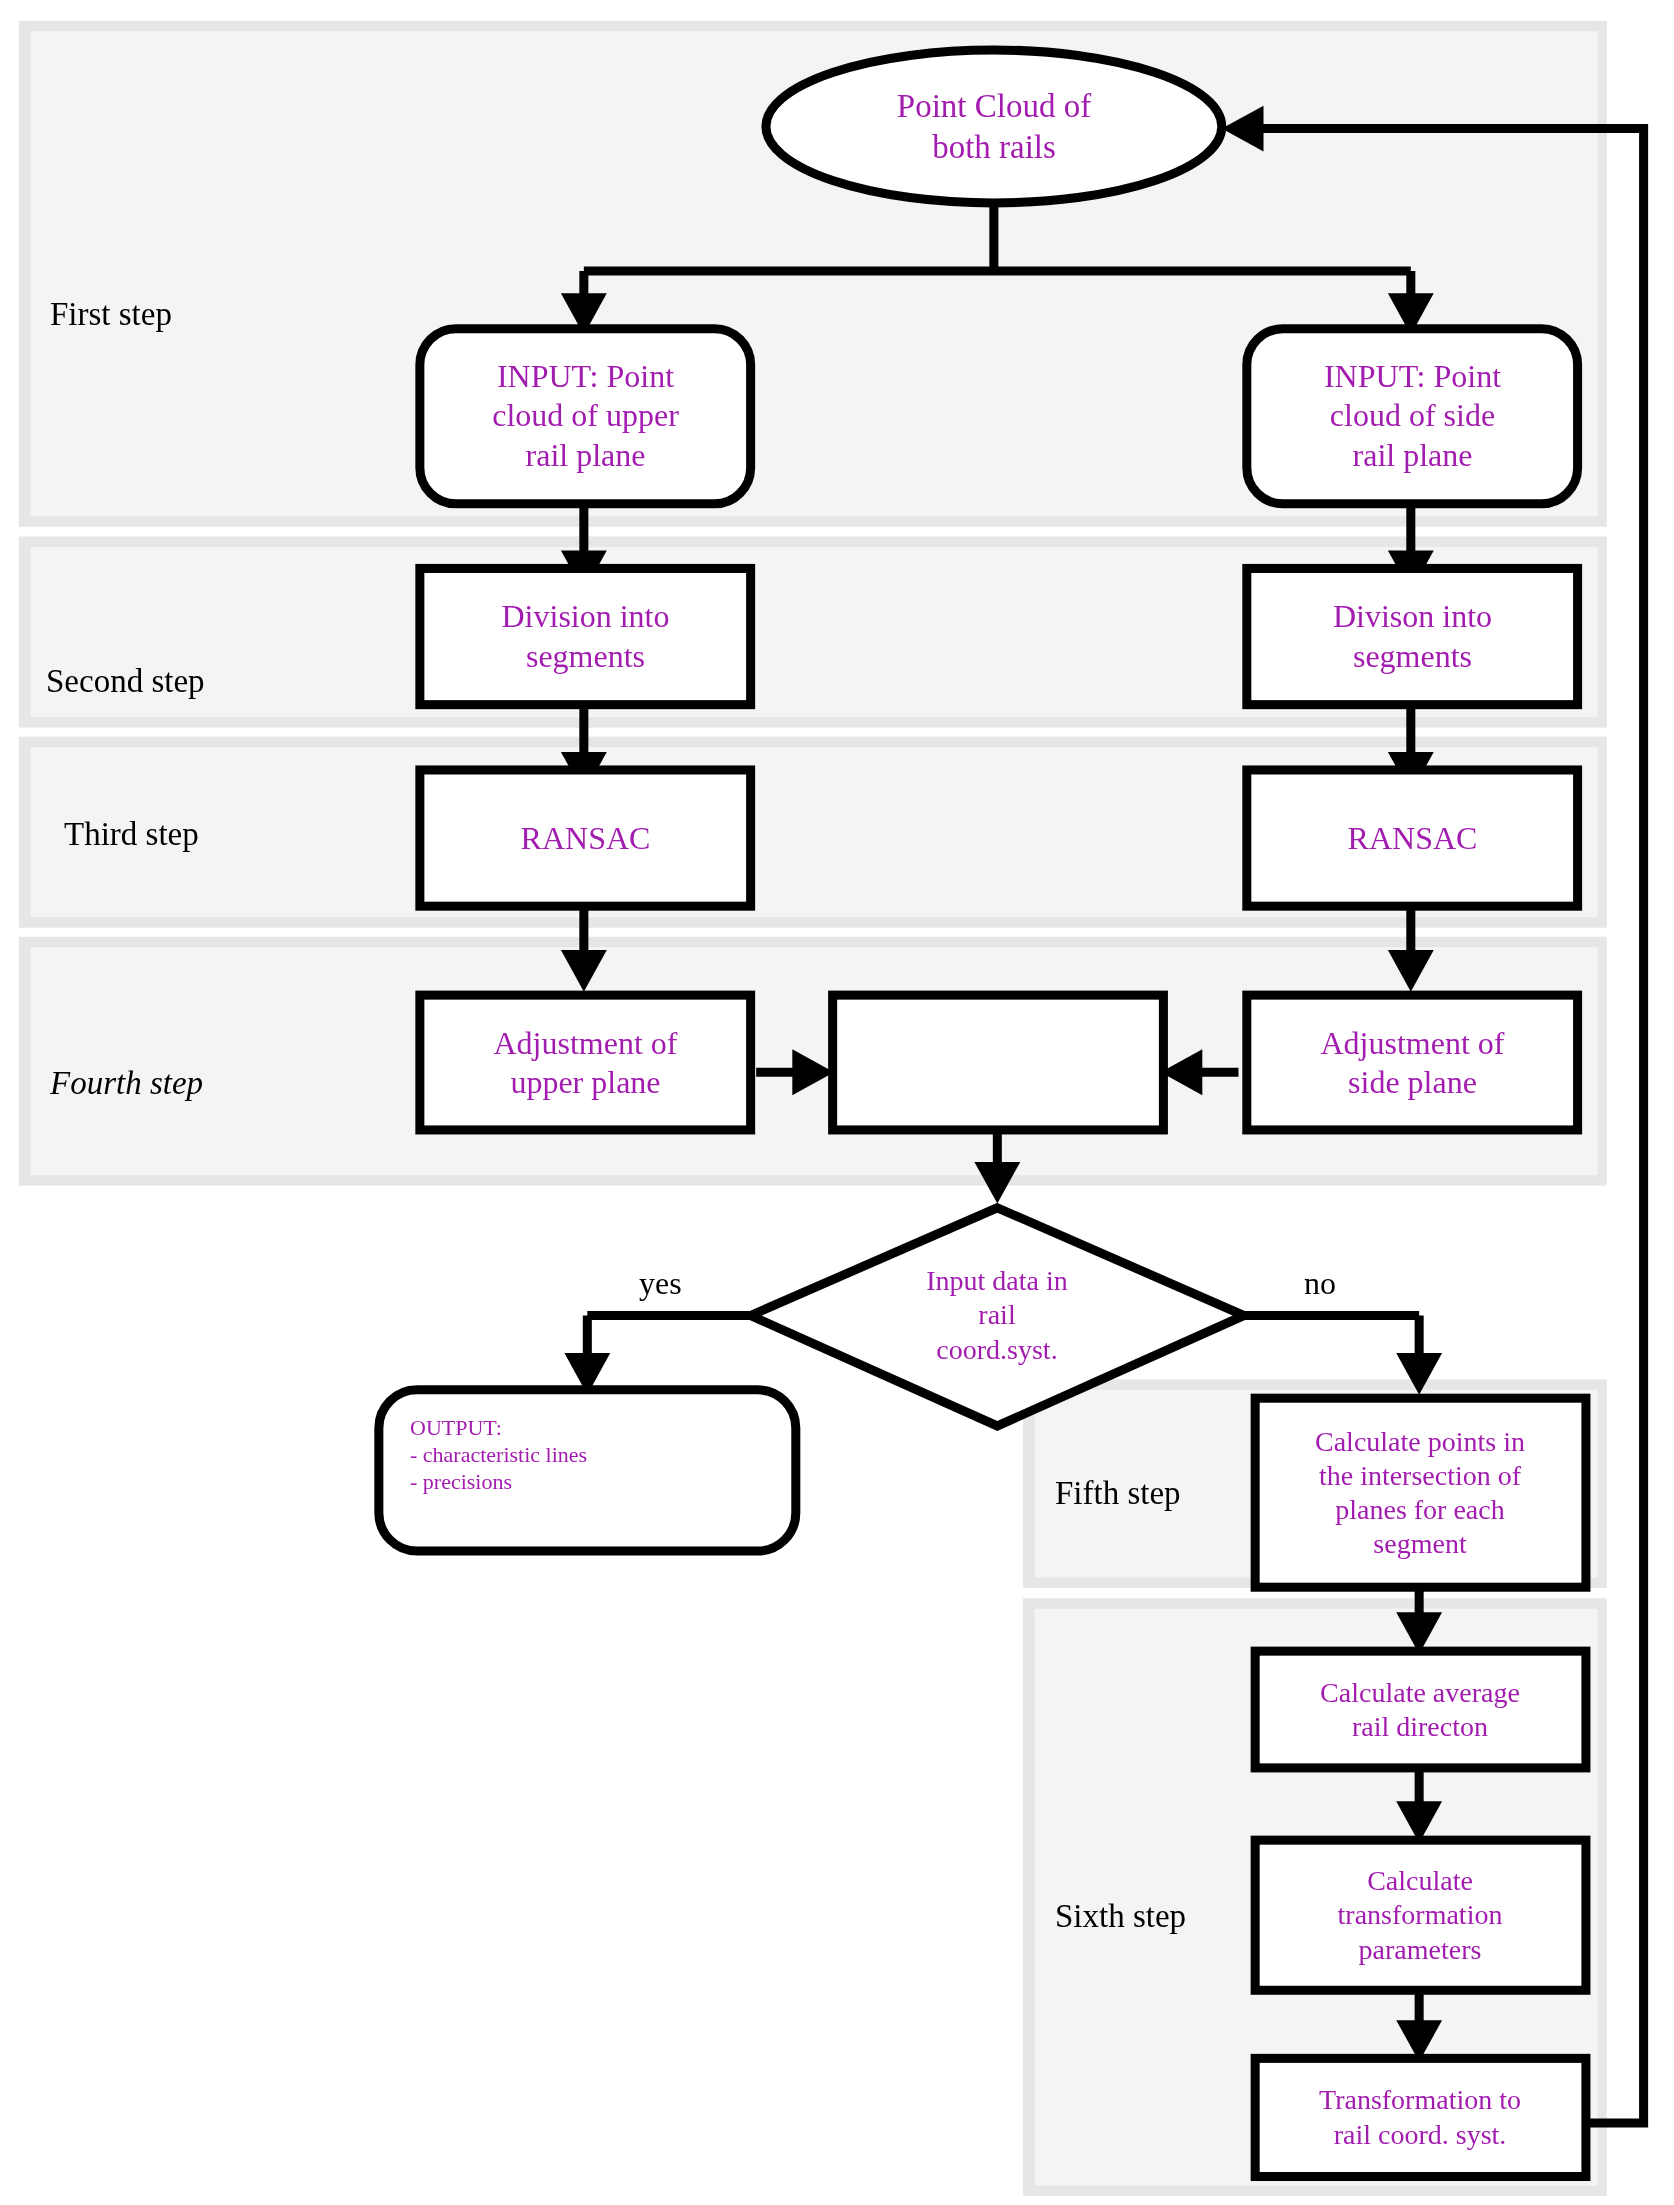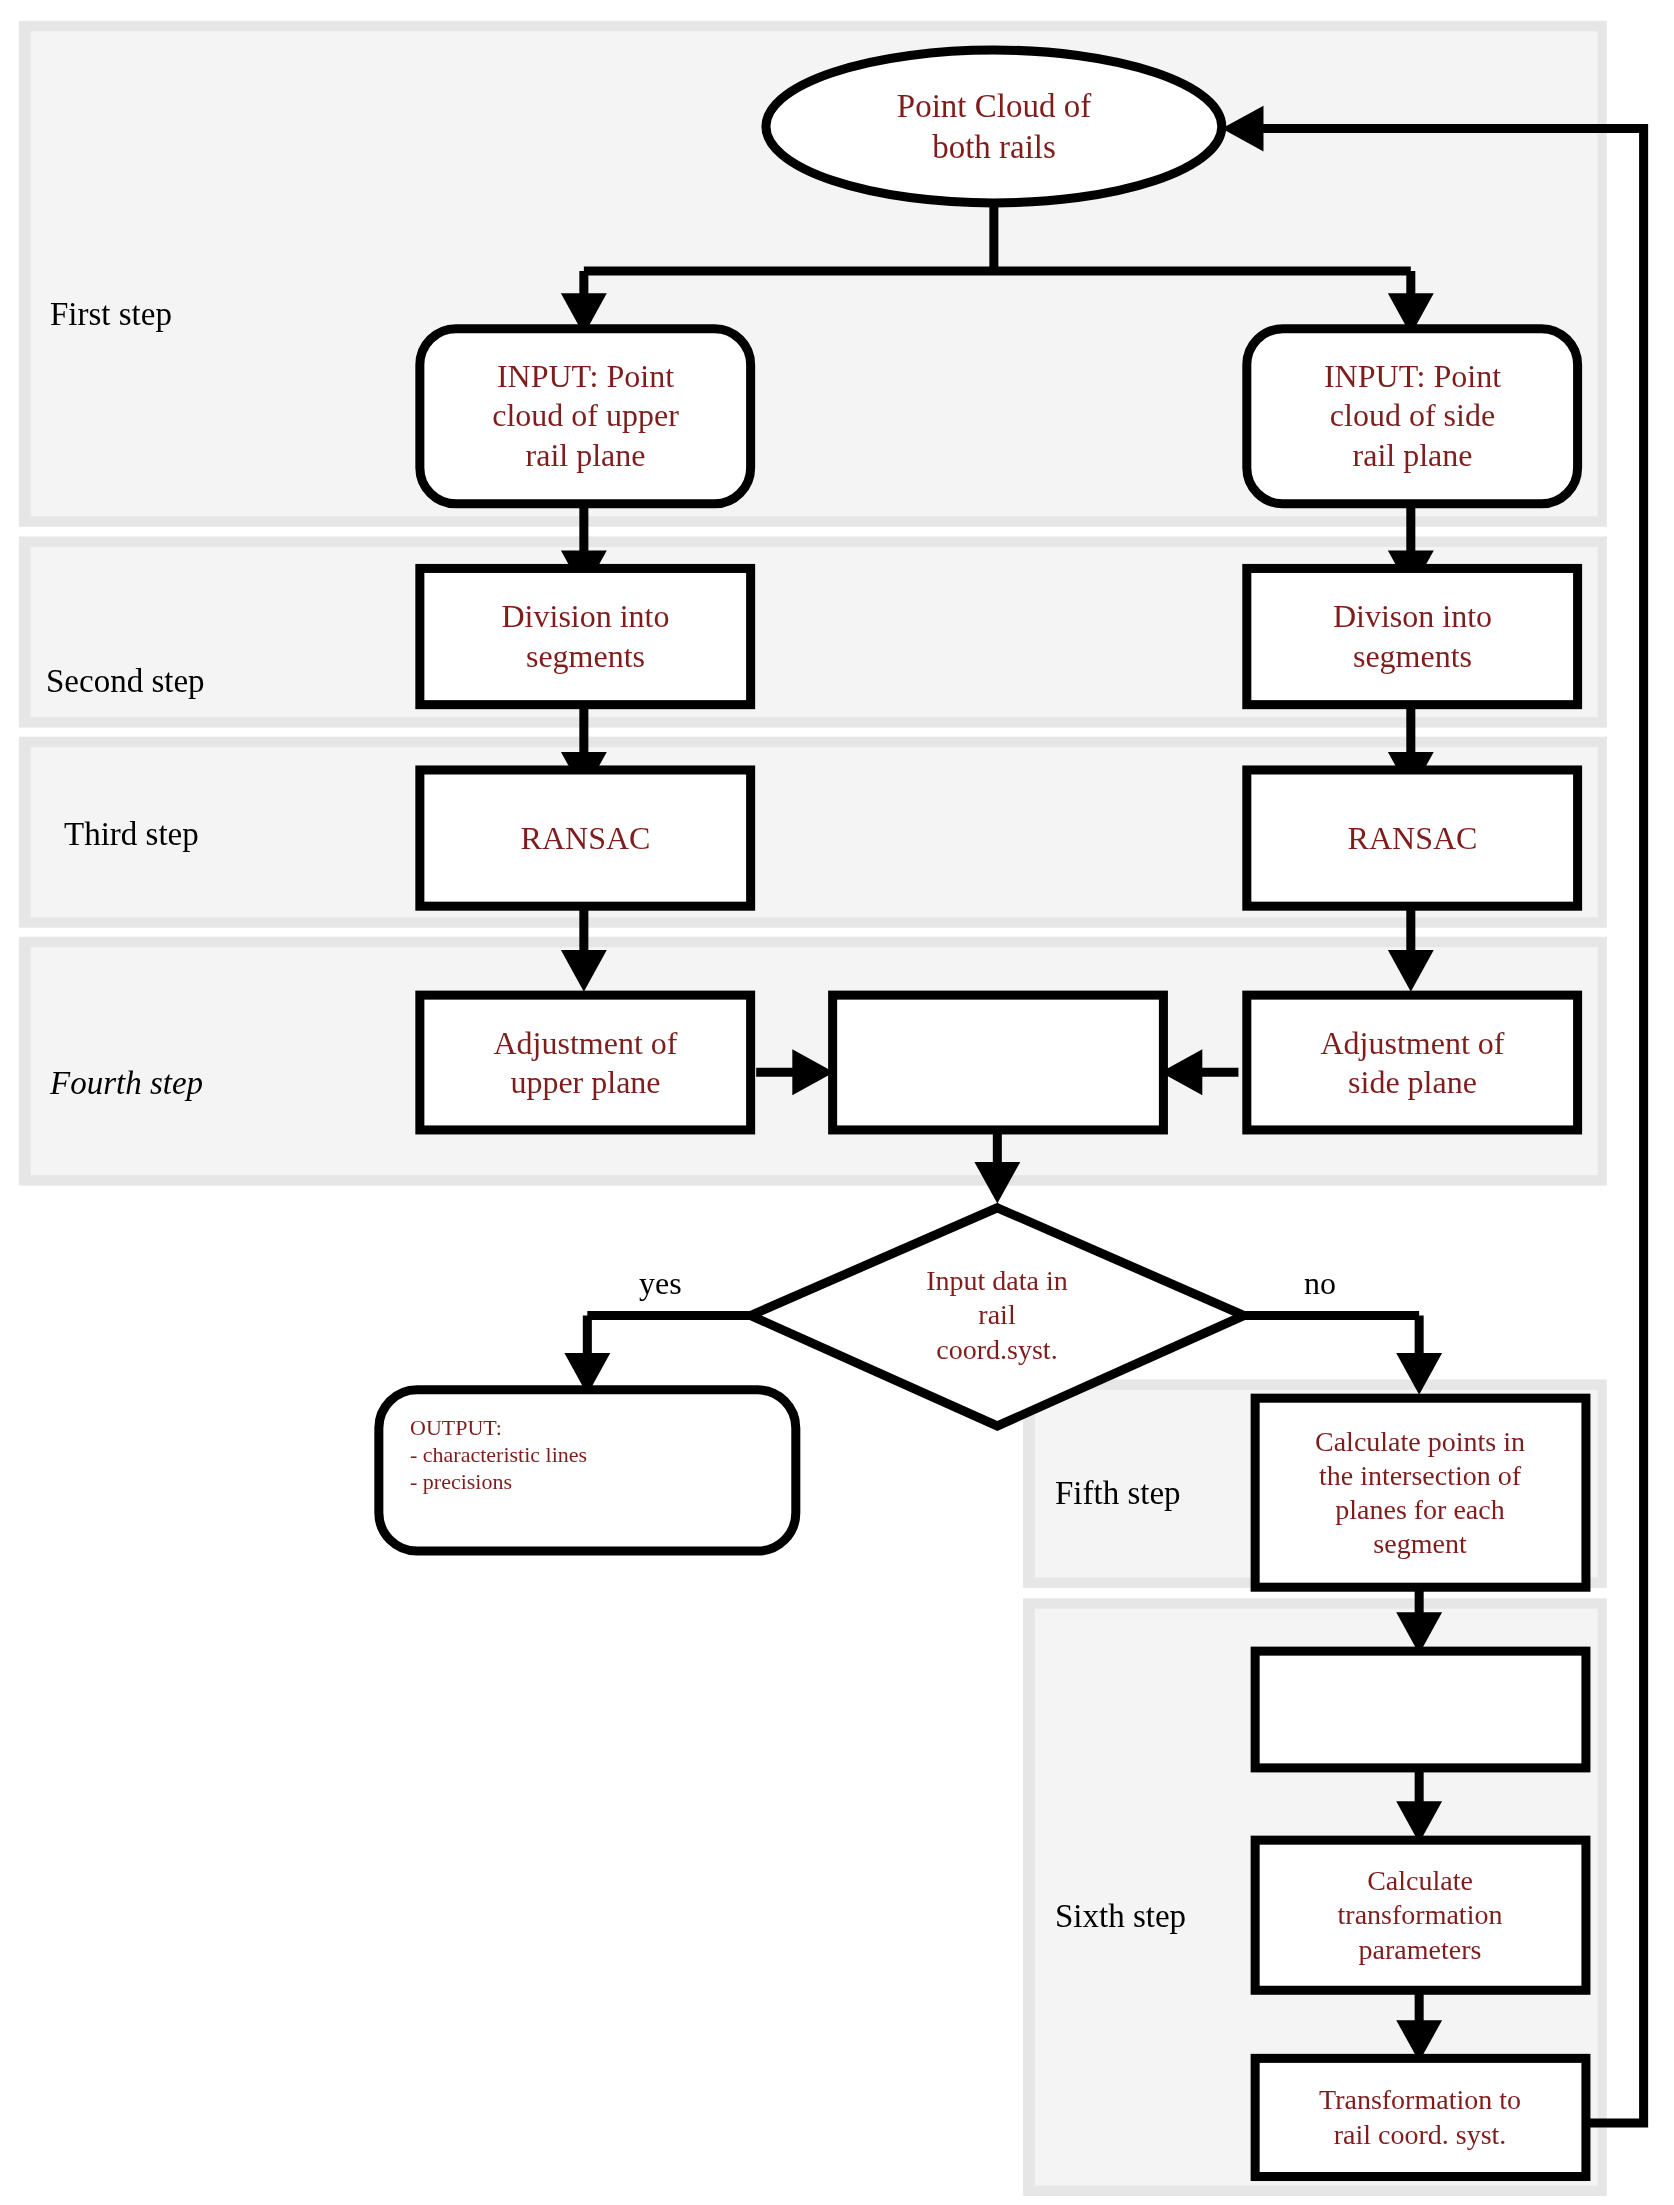--- a/index.html
+++ b/index.html
@@ -5,21 +5,21 @@
   html,body{margin:0;padding:0;background:#ffffff;}
   body{font-family:"Liberation Serif","DejaVu Serif",serif;}
   #stage{position:relative;width:1675px;height:2205px;background:#ffffff;overflow:hidden;}
   svg.layer{position:absolute;left:0;top:0;width:1675px;height:2205px;}
   .bandOuter{fill:#e6e6e6;}
   .bandInner{fill:#f4f4f4;}
   .shape{fill:#ffffff;stroke:#000000;stroke-width:13;}
   .shape-round{fill:#ffffff;stroke:#000000;stroke-width:13;}
   .conn{fill:none;stroke:#000000;stroke-width:13;stroke-linecap:butt;stroke-linejoin:miter;}
   .arrowhead{fill:#000000;}
-  .lbl{position:absolute;text-align:center;color:#7f1d1d;line-height:1.22;
+  .lbl{position:absolute;text-align:center;color:#a21caf;line-height:1.22;
        font-family:"Liberation Serif","DejaVu Serif",serif;
        display:flex;align-items:center;justify-content:center;
        white-space:pre-line;pointer-events:none;}
   .lbl-left{justify-content:flex-start;text-align:left;}
   .steplbl{position:absolute;color:#000;font-size:33px;
        font-family:"Liberation Serif","DejaVu Serif",serif;
        display:flex;align-items:center;}
   .brlbl{position:absolute;color:#000;font-size:32px;
        font-family:"Liberation Serif","DejaVu Serif",serif;}
   .f44{font-size:22px;}
@@ -216,20 +216,22 @@
 coord.syst.</div>
 
   <div class="lbl lbl-left f44" style="left:410px; top:1400px; width:379px; height:140px; align-items:flex-start; padding-top:15.3px;">OUTPUT:
 - characteristic lines
 - precisions</div>
 
   <div class="lbl f40" style="left:1259px; top:1402px; width:322px; height:182px;">Calculate points in
 the intersection of
 planes for each
 segment</div>
+  <div class="lbl f40" style="left:1259px; top:1655px; width:322px; height:110px;">Calculate average
+rail directon</div>
   <div class="lbl f40" style="left:1259px; top:1844px; width:322px; height:143px;">Calculate
 transformation
 parameters</div>
   <div class="lbl f40" style="left:1259px; top:2062px; width:322px; height:111px;">Transformation to
 rail coord. syst.</div>
 
   <div class="brlbl" style="left:639px; top:1265px;">yes</div>
   <div class="brlbl" style="left:1304px; top:1265px;">no</div>
 
 </div>

